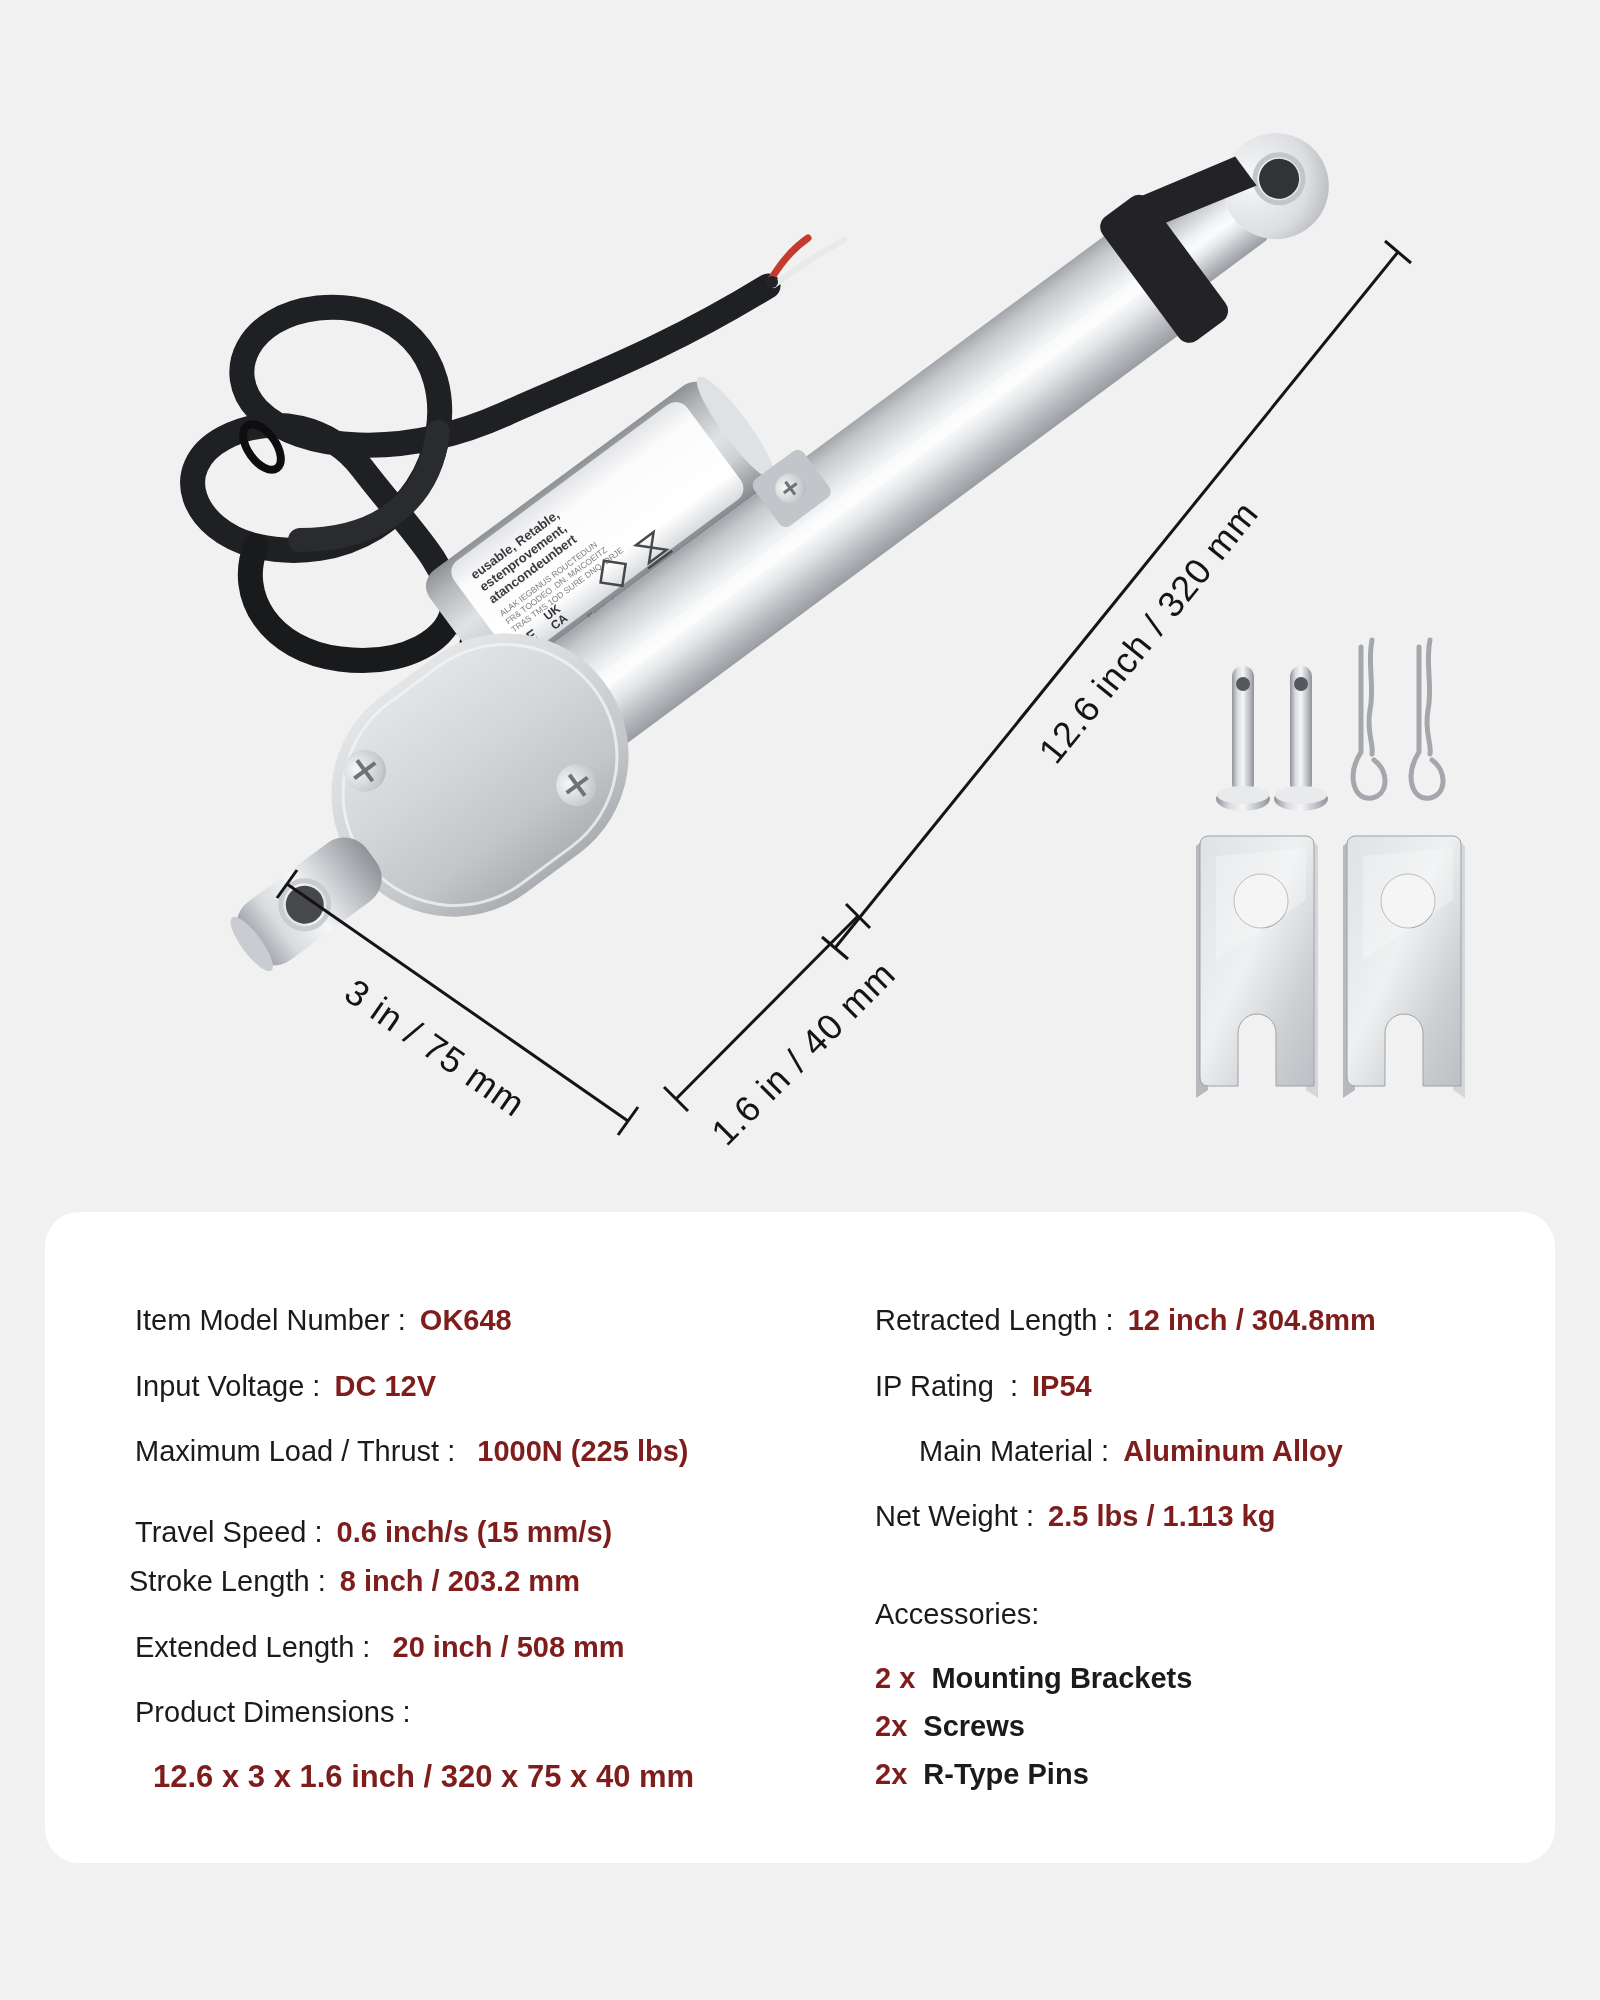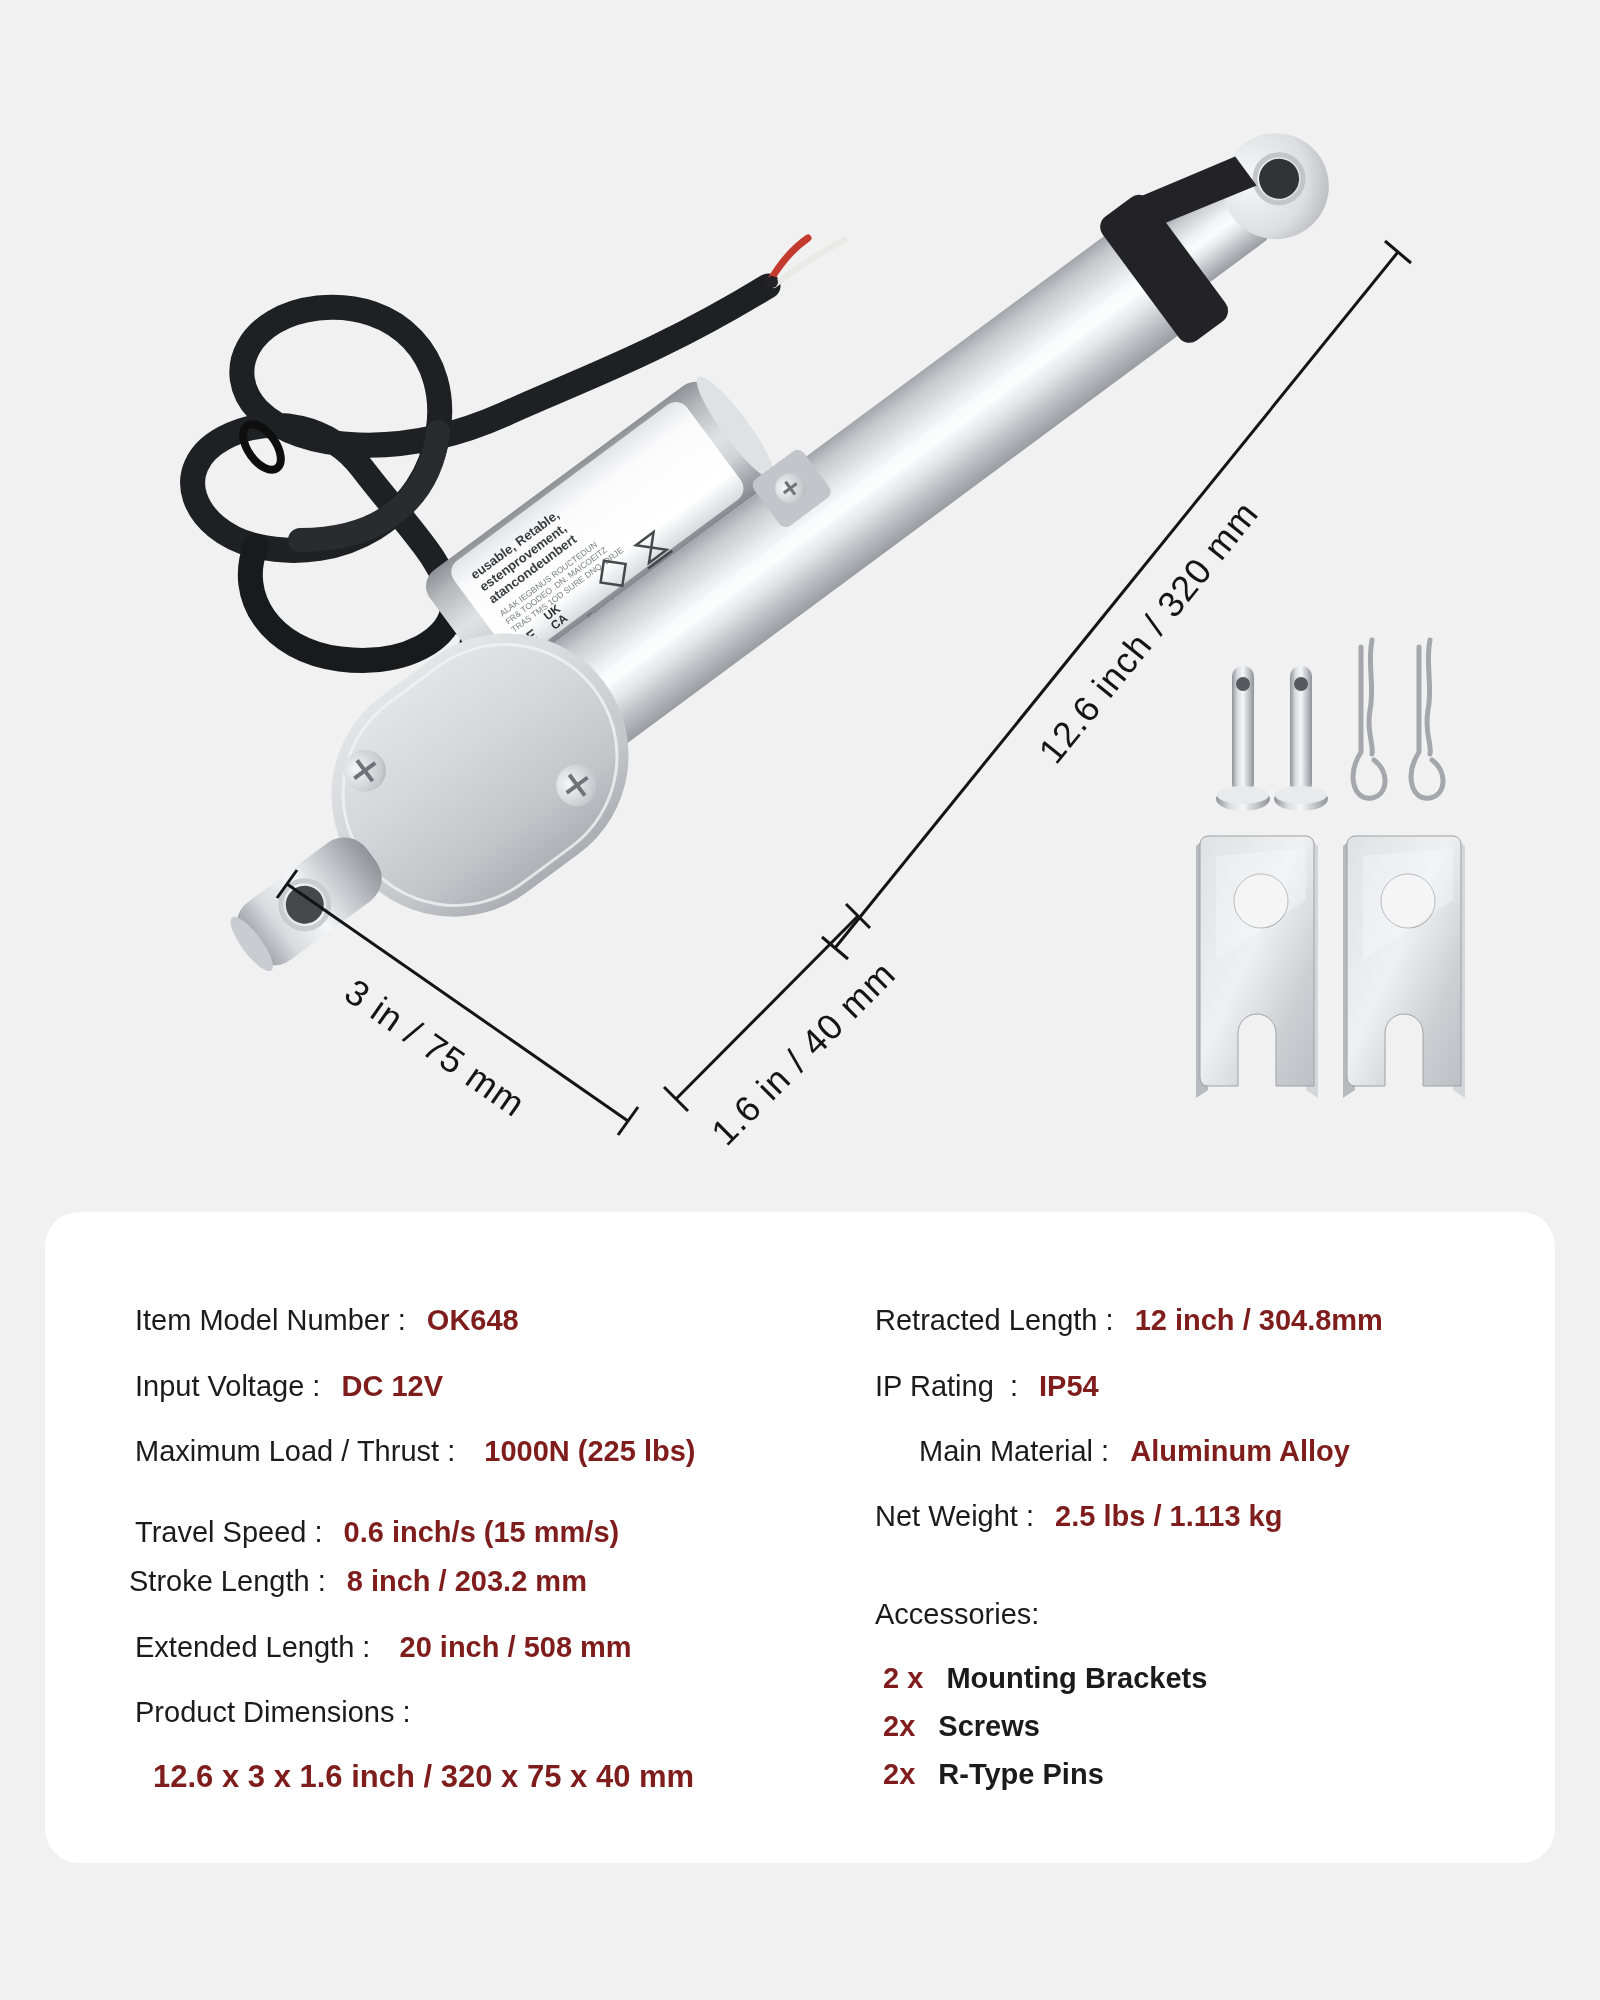--- a/index.html
+++ b/index.html
@@ -12,26 +12,26 @@
   .figure-wrap{position:absolute;left:0;top:0;width:1600px;height:1212px;}
   .dim-label{
     font-size:36px;fill:#141414;font-weight:400;letter-spacing:1px;
   }
   .spec-card{
     position:absolute;left:45px;top:1212px;width:1510px;height:651px;
     background:#ffffff;border-radius:34px;
   }
   .srow{
     position:absolute;font-size:29px;color:#1b1b1b;white-space:pre;
-    line-height:44px;height:44px;display:flex;align-items:flex-start;gap:7px;
+    line-height:44px;height:44px;display:flex;align-items:flex-start;
   }
   .srow .lbl{color:#1b1b1b;font-weight:400;white-space:pre;}
   .srow .val{color:#7f1d1d;font-weight:700;white-space:pre;margin-left:6px;}
   .srow.dims-line .val{margin-left:18px;font-size:31px;}
-  .srow.acc-item .val{margin-left:8px;margin-right:8px;}
+  .srow.acc-item .val{margin-left:0;margin-right:8px;}
   .srow.acc-item .lbl{font-weight:700;}
   svg text{font-family:"Liberation Sans", sans-serif;}
 </style>
 </head>
 <body>
 
 <div class="figure-wrap">
 <svg width="1600" height="1212" viewBox="0 0 1600 1212">
   <defs>
     <linearGradient id="gTube" x1="0" y1="0" x2="0" y2="1">

